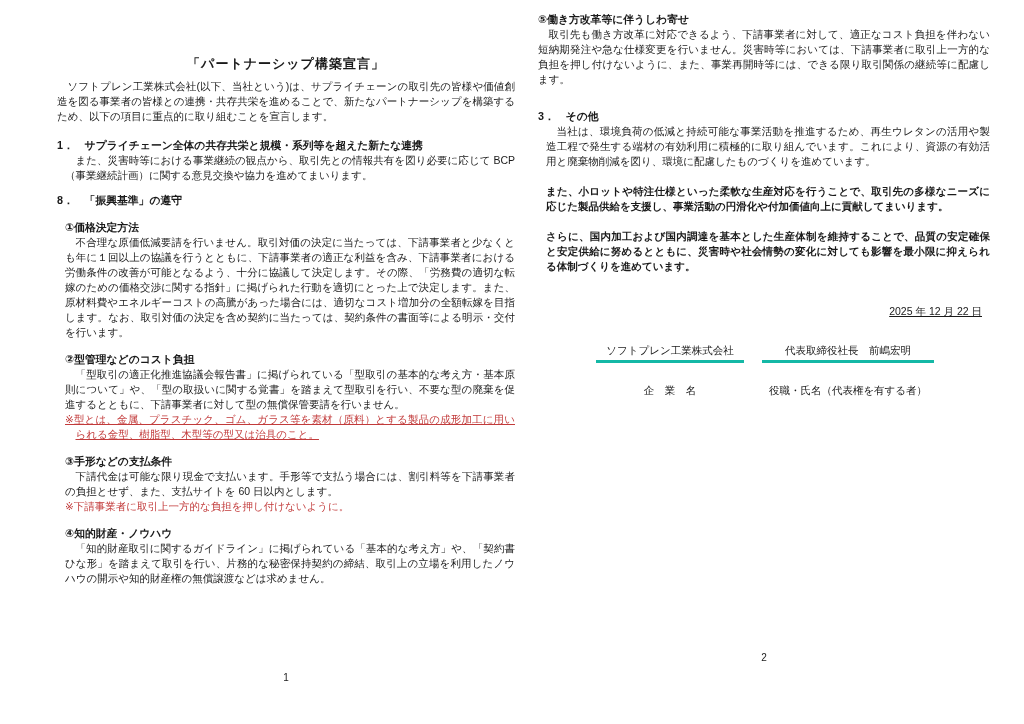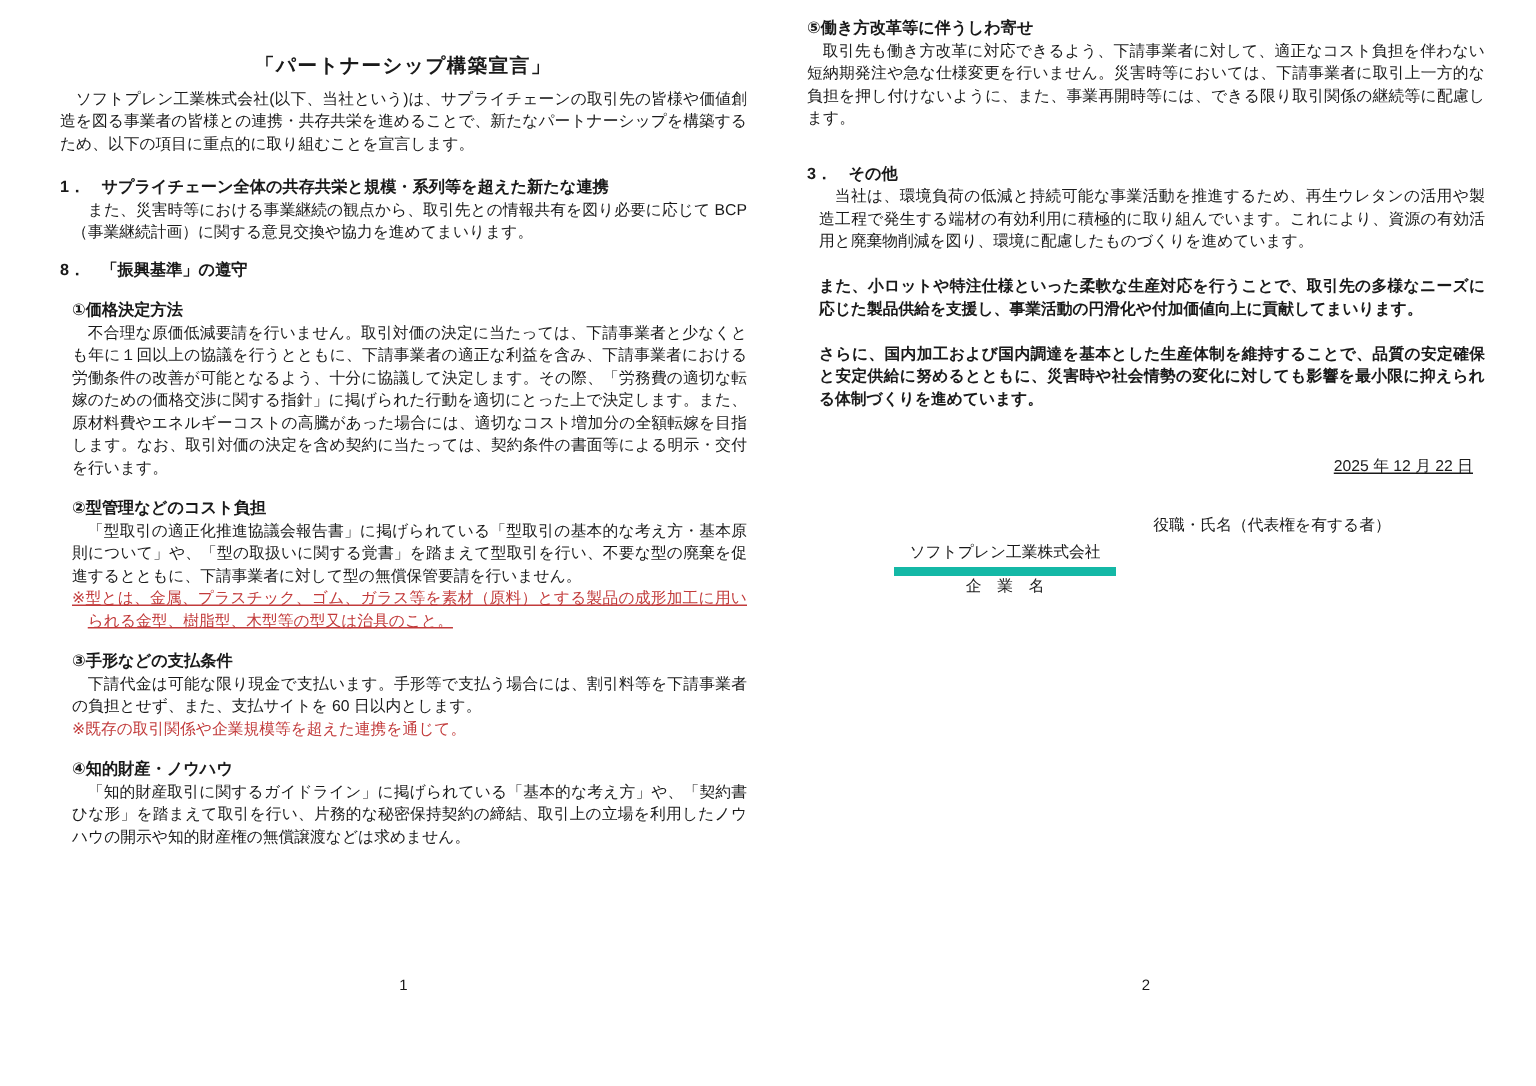--- a/index.html
+++ b/index.html
@@ -15,21 +15,21 @@
     font-family: "Liberation Sans", "DejaVu Sans", sans-serif;
     color: #1a1a1a;
   }
   .page {
     position: absolute;
     top: 0;
     height: 520px;
     font-size: 10.5px;
     line-height: 15px;
   }
-  .page-1 { left: 40px;  width: 458px; }
+  .page-1 { left: 57px;  width: 458px; margin-top: 20px; }
   .page-2 { left: 538px; width: 452px; }
 
   .doc-title {
     margin: 36px 0 0 0;
     font-size: 13px;
     font-weight: bold;
     text-align: center;
     letter-spacing: 1px;
   }
   p { margin: 0; text-align: justify; }
@@ -78,26 +78,25 @@
   .sig-row {
     display: flex;
     margin: 24px 0 0 58px;
     gap: 18px;
   }
   .sig-col { text-align: center; }
   .sig-col-company { width: 148px; }
   .sig-col-rep { width: 172px; }
   .sig-name {
     display: block;
-    border-bottom: 6px solid #14b8a6;
+    border-bottom: 3px solid #14b8a6;
     padding: 0 4px 2px 4px;
     white-space: nowrap;
-    margin-top: 18px;
   }
-  .sig-label { margin-top: 0; white-space: nowrap; }
+  .sig-label { margin-top: 20px; white-space: nowrap; }
 </style>
 </head>
 <body style="background: rgb(255, 255, 255);">
 
 <div class="canvas" style="color: rgb(26, 26, 26);">
 
   <div class="page page-1">
 
     <h1 class="doc-title">「パートナーシップ構築宣言」</h1>
 
@@ -112,21 +111,21 @@
 
     <h3 class="item-h">①価格決定方法</h3>
     <p class="item-body para-indent">不合理な原価低減要請を行いません。取引対価の決定に当たっては、下請事業者と少なくとも年に１回以上の協議を行うとともに、下請事業者の適正な利益を含み、下請事業者における労働条件の改善が可能となるよう、十分に協議して決定します。その際、「労務費の適切な転嫁のための価格交渉に関する指針」に掲げられた行動を適切にとった上で決定します。また、原材料費やエネルギーコストの高騰があった場合には、適切なコスト増加分の全額転嫁を目指します。なお、取引対価の決定を含め契約に当たっては、契約条件の書面等による明示・交付を行います。</p>
 
     <h3 class="item-h">②型管理などのコスト負担</h3>
     <p class="item-body para-indent">「型取引の適正化推進協議会報告書」に掲げられている「型取引の基本的な考え方・基本原則について」や、「型の取扱いに関する覚書」を踏まえて型取引を行い、不要な型の廃棄を促進するとともに、下請事業者に対して型の無償保管要請を行いません。</p>
     <p class="note" style="color: rgb(194, 59, 59); text-decoration: underline;">※型とは、金属、プラスチック、ゴム、ガラス等を素材（原料）とする製品の成形加工に用いられる金型、樹脂型、木型等の型又は治具のこと。</p>
 
     <h3 class="item-h">③手形などの支払条件</h3>
     <p class="item-body para-indent">下請代金は可能な限り現金で支払います。手形等で支払う場合には、割引料等を下請事業者の負担とせず、また、支払サイトを 60 日以内とします。</p>
-    <p class="note" style="color: rgb(194, 59, 59);">※既存の取引関係や企業規模等を超えた連携を通じて。</p>
+    <p class="note" style="color: rgb(194, 59, 59);">※下請事業者に取引上一方的な負担を押し付けないように。</p>
 
     <h3 class="item-h">④知的財産・ノウハウ</h3>
     <p class="item-body para-indent">「知的財産取引に関するガイドライン」に掲げられている「基本的な考え方」や、「契約書ひな形」を踏まえて取引を行い、片務的な秘密保持契約の締結、取引上の立場を利用したノウハウの開示や知的財産権の無償譲渡などは求めません。</p>
 
     <div class="page-number">1</div>
   </div>
 
   <div class="page page-2">
 
     <h3 class="item-h p2-item-h" style="margin-left:0">⑤働き方改革等に伴うしわ寄せ</h3>
@@ -140,20 +139,21 @@
     </div>
 
     <div class="date-line">2025 年 12 月 22 日</div>
 
     <div class="sig-row">
       <div class="sig-col sig-col-company">
         <span class="sig-name">ソフトプレン工業株式会社</span>
         <div class="sig-label">企　業　名</div>
       </div>
       <div class="sig-col sig-col-rep">
+        <span class="sig-name">代表取締役社長　前嶋宏明</span>
         <div class="sig-label">役職・氏名（代表権を有する者）</div>
       </div>
     </div>
 
     <div class="page-number">2</div>
   </div>
 
 </div>
 
 </body></html>

